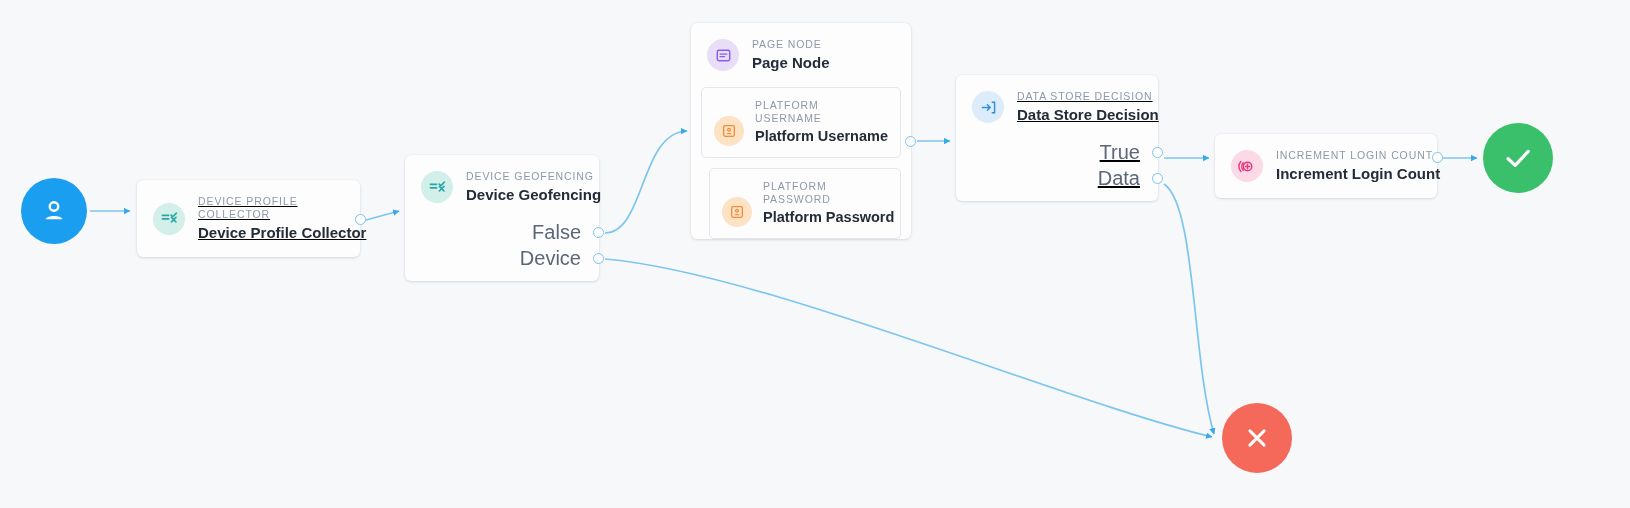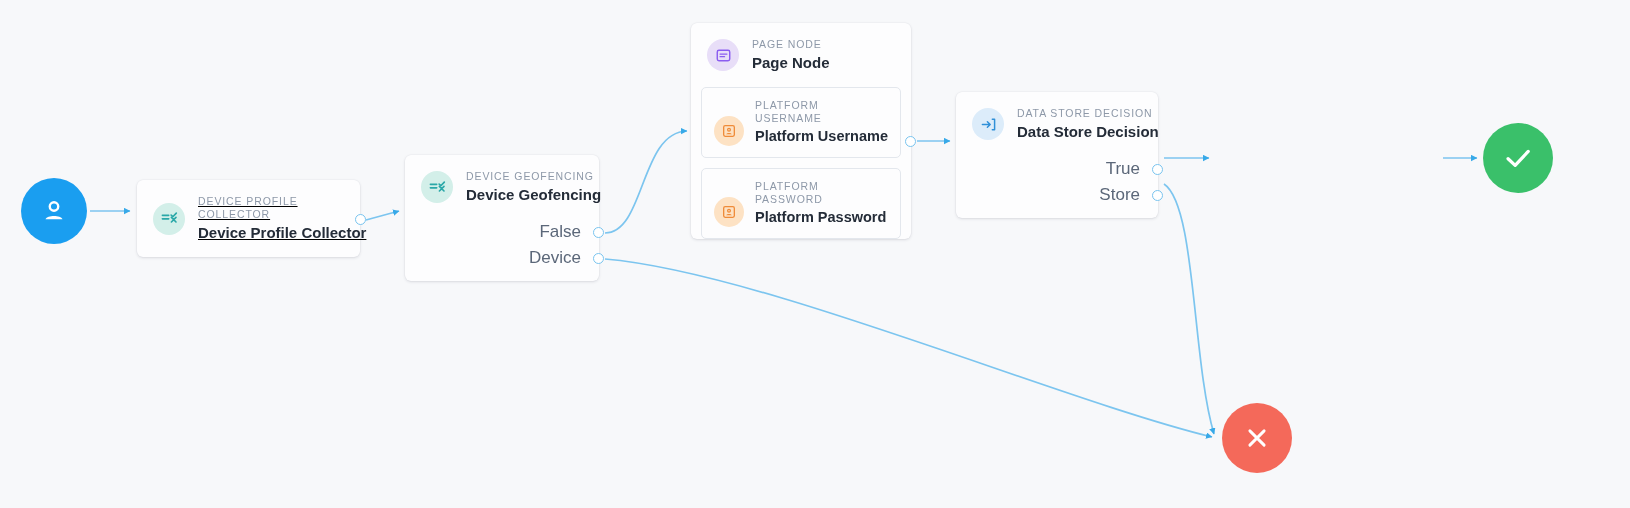--- a/index.html
+++ b/index.html
@@ -94,44 +94,44 @@
     line-height: 19px;
     white-space: nowrap;
   }
 
   
   .outcomes {
     padding: 0 18px 10px 0;
   }
   .outcome {
     text-align: right;
-    font-size: 17px;
+    font-size: 20px;
     color: #5b6779;
     line-height: 26px;
     white-space: nowrap;
   }
 
   
   #node-dpc        { left: 137px; top: 180px;  width: 223px; text-decoration: underline; }
   #node-geofencing { left: 405px; top: 155px;  width: 194px; }
   #node-page       { left: 691px; top: 23px;   width: 220px; }
-  #node-datastore  { left: 956px; top: 92px;   width: 202px; }
+  #node-datastore  { left: 956px; top: 75px;   width: 202px; text-decoration: underline; }
   #node-increment  { left: 1215px; top: 134px; width: 222px; }
 
   
   .page-children {
     padding: 0 10px;
   }
   .child-node {
     background: #fdfdfe;
     border: 1px solid #e3e7ed;
     border-radius: 5px;
     margin-bottom: 10px;
   }
-  .child-node:last-child { margin-bottom: 0; }
+  .child-node:last-child { margin-bottom: 0; margin-left: 8px; }
   .child-node .node-head { padding: 11px 12px; align-items: flex-end; }
   .child-node .node-icon { width: 30px; height: 30px; flex: 0 0 30px; margin-right: 11px; }
   .child-node .node-title { font-size: 14.5px; }
 
   
   .dot {
     position: absolute;
     width: 11px; height: 11px;
     border-radius: 50%;
     background: #ffffff;
@@ -288,20 +288,37 @@
           <path d="M17.4 4.6 H20.6 V19.4 H17.4" fill="none" stroke="#2f8fd8" stroke-width="2.1" stroke-linecap="round" stroke-linejoin="round"></path>
         </svg>
       </div>
       <div class="node-text">
         <div class="node-kicker">DATA STORE DECISION</div>
         <div class="node-title">Data Store Decision</div>
       </div>
     </div>
     <div class="outcomes">
       <div class="outcome">True</div>
-      <div class="outcome">Store</div>
+      <div class="outcome">Data</div>
     </div>
     <div class="dot" style="left:196px; top:72px;"></div>
     <div class="dot" style="left:196px; top:98px;"></div>
   </div>
 
+  <div class="node" id="node-increment">
+    <div class="node-head">
+      <div class="node-icon" style="background:#fbd9e6">
+        <svg class="gl" width="19" height="19" viewBox="0 0 24 24">
+          <circle cx="12" cy="12" r="5.4" fill="none" stroke="#e8397e" stroke-width="1.9"></circle>
+          <path d="M12 9.3 V14.7 M9.3 12 H14.7" stroke="#e8397e" stroke-width="1.9" stroke-linecap="round"></path>
+          <path d="M6.6 7.2 A7.2 7.2 0 0 0 6.6 16.8" fill="none" stroke="#e8397e" stroke-width="1.8" stroke-linecap="round"></path>
+          <path d="M3.6 5.6 A9.6 9.6 0 0 0 3.6 18.4" fill="none" stroke="#e8397e" stroke-width="1.8" stroke-linecap="round"></path>
+        </svg>
+      </div>
+      <div class="node-text">
+        <div class="node-kicker">INCREMENT LOGIN COUNT</div>
+        <div class="node-title">Increment Login Count</div>
+      </div>
+    </div>
+    <div class="dot" style="left:217px; top:18px;"></div>
+  </div>
 
 </div>
 
 </body></html>

